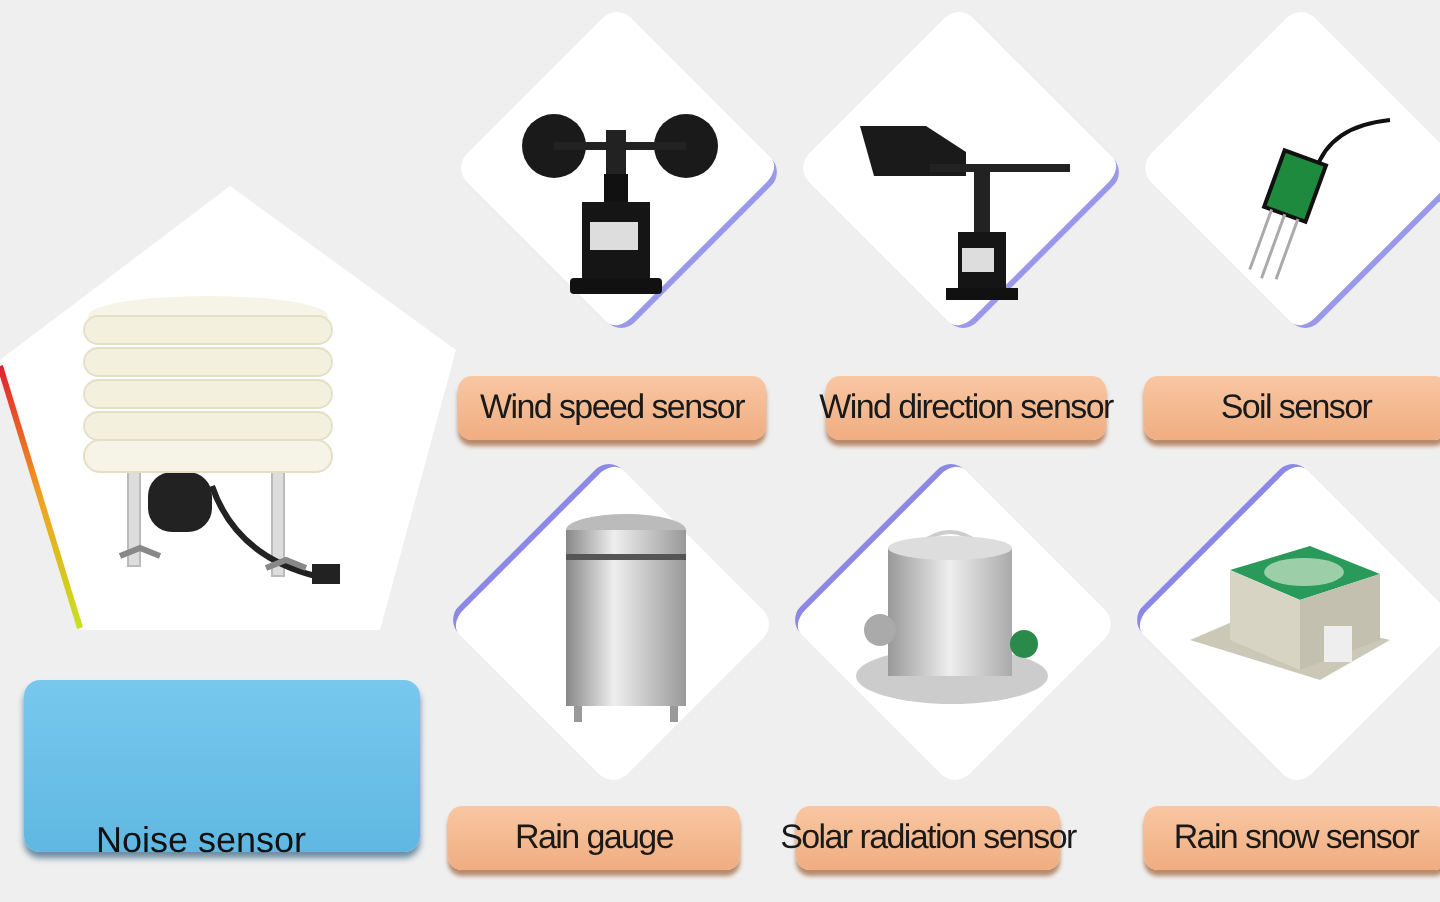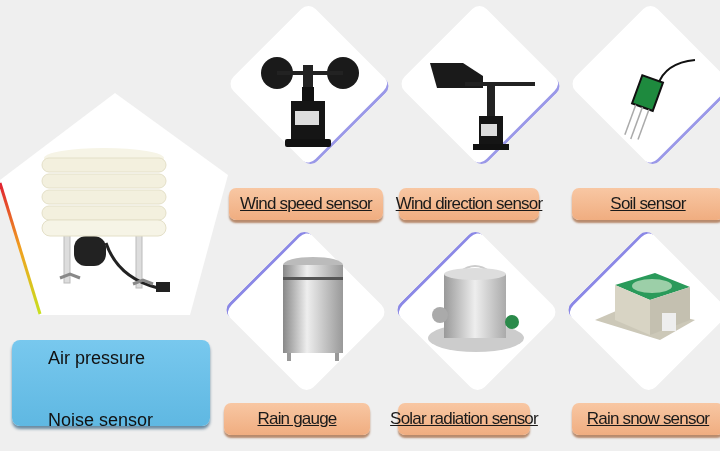--- a/index.html
+++ b/index.html
@@ -1,21 +1,21 @@
 <!DOCTYPE html>
 <html><head>
 <meta charset="utf-8">
 <style>
   html,body{margin:0;padding:0;}
   body{width:720px;height:451px;background:#efefef;position:relative;overflow:hidden;font-family:"Liberation Sans",sans-serif;}
   .abs{position:absolute;}
   .diamond{position:absolute;width:116px;height:116px;background:#fff;transform:rotate(45deg);border-radius:10px;}
   .diamond.tr{box-shadow:3px -0px 0 0 transparent;border-right:3px solid #9a98e8;}
   .diamond.bl{border-left:3px solid #8b88e6;}
-  .label{position:absolute;height:32px;border-radius:7px;background:linear-gradient(#f8c7a3,#f0ad80);box-shadow:0 3px 2px #b78a6c;display:flex;align-items:center;justify-content:center;font-size:17px;color:#1a1a1a;letter-spacing:-0.8px;white-space:nowrap;text-decoration:underline;}
+  .label{position:absolute;height:32px;border-radius:7px;background:linear-gradient(#f8c7a3,#f0ad80);box-shadow:0 3px 2px #b78a6c;display:flex;align-items:center;justify-content:center;font-size:17px;color:#1a1a1a;letter-spacing:-0.8px;white-space:nowrap;}
   .blue{position:absolute;left:12px;top:340px;width:198px;height:86px;border-radius:8px;background:linear-gradient(#78c8ee,#5fb8e2);box-shadow:0 3px 3px #6a8aa0;}
   .blue div{position:absolute;left:36px;font-size:18px;color:#111;line-height:24px;}
   svg{position:absolute;}
 </style>
 </head>
 <body>
 
 <svg width="240" height="330" style="left:0;top:0">
   <defs>
     <linearGradient id="rb" x1="0" y1="0" x2="1" y2="0">
@@ -49,21 +49,20 @@
     <ellipse cx="66" cy="10" rx="60" ry="10" fill="#f6f4e6"></ellipse>
     <rect x="4" y="10" width="124" height="14" rx="7" fill="#f3f0de" stroke="#e4e0c8"></rect>
     <rect x="4" y="26" width="124" height="14" rx="7" fill="#f3f0de" stroke="#e4e0c8"></rect>
     <rect x="4" y="42" width="124" height="14" rx="7" fill="#f3f0de" stroke="#e4e0c8"></rect>
     <rect x="4" y="58" width="124" height="14" rx="7" fill="#f3f0de" stroke="#e4e0c8"></rect>
     <rect x="4" y="72" width="124" height="16" rx="8" fill="#f6f4e6" stroke="#e4e0c8"></rect>
   </svg>
 </div>
 
 <div class="blue">
-  <div style="top:6px">Air pressure</div>
   <div style="top:68px">Noise sensor</div>
 </div>
 
 <div class="diamond tr" style="left:250px;top:27px;"></div>
 <div class="diamond tr" style="left:421px;top:27px;"></div>
 <div class="diamond tr" style="left:592px;top:27px;"></div>
 
 <div class="diamond bl" style="left:246px;top:253px;"></div>
 <div class="diamond bl" style="left:417px;top:253px;"></div>
 <div class="diamond bl" style="left:588px;top:253px;"></div>
@@ -132,17 +131,17 @@
 <svg width="110" height="100" style="left:590px;top:265px">
   <polygon points="5,55 40,40 105,55 70,75" fill="#ccc8b8"></polygon>
   <polygon points="25,20 65,8 100,22 60,35" fill="#2a9a5a"></polygon>
   <polygon points="25,20 60,35 60,70 25,55" fill="#d8d4c4"></polygon>
   <polygon points="60,35 100,22 100,55 60,70" fill="#c4c0b0"></polygon>
   <ellipse cx="62" cy="21" rx="20" ry="7" fill="#9ccfa8"></ellipse>
   <rect x="72" y="48" width="14" height="18" fill="#eee"></rect>
 </svg>
 
 <div class="label" style="left:229px;top:188px;width:154px;">Wind speed sensor</div>
-<div class="label" style="left:399px;top:188px;width:140px;">Wind direction sensor</div>
+<div class="label" style="left:413px;top:188px;width:140px;">Wind direction sensor</div>
 <div class="label" style="left:572px;top:188px;width:152px;">Soil sensor</div>
 <div class="label" style="left:224px;top:403px;width:146px;">Rain gauge</div>
 <div class="label" style="left:398px;top:403px;width:132px;">Solar radiation sensor</div>
 <div class="label" style="left:572px;top:403px;width:152px;">Rain snow sensor</div>
 
 </body></html>

